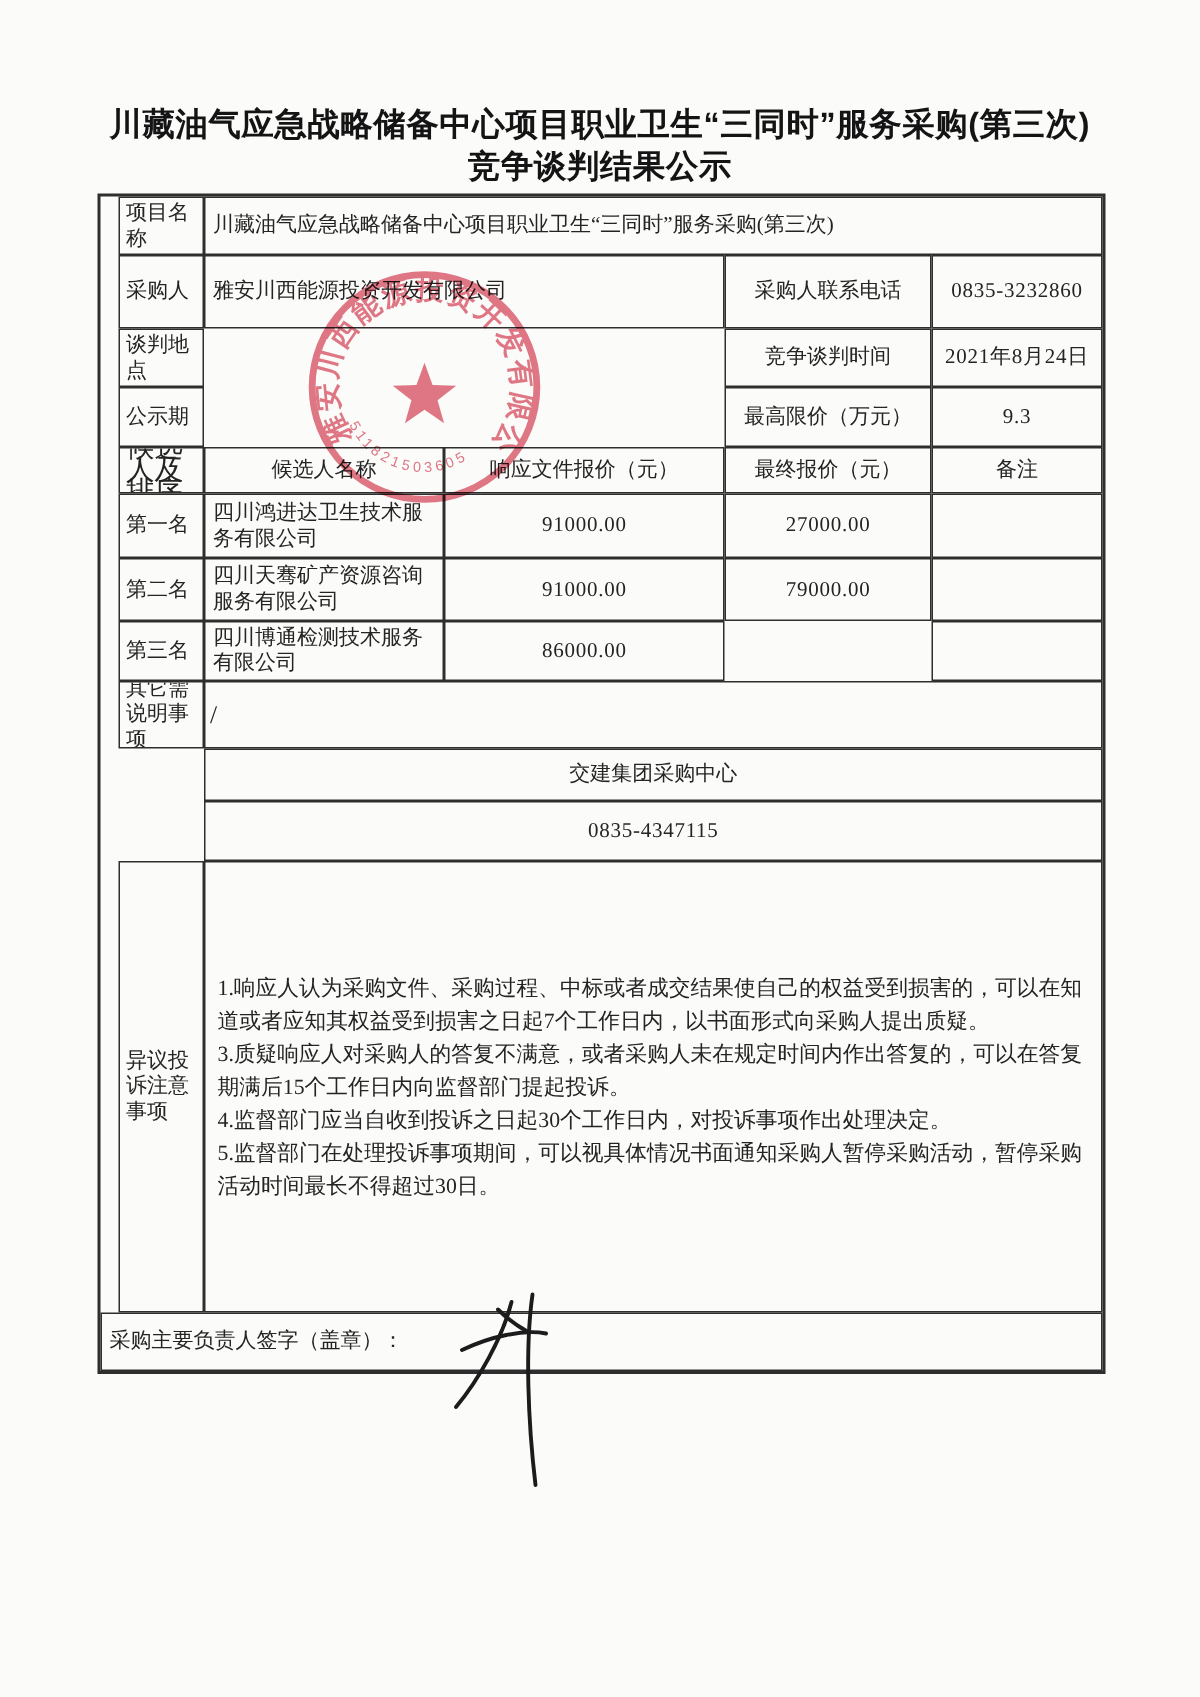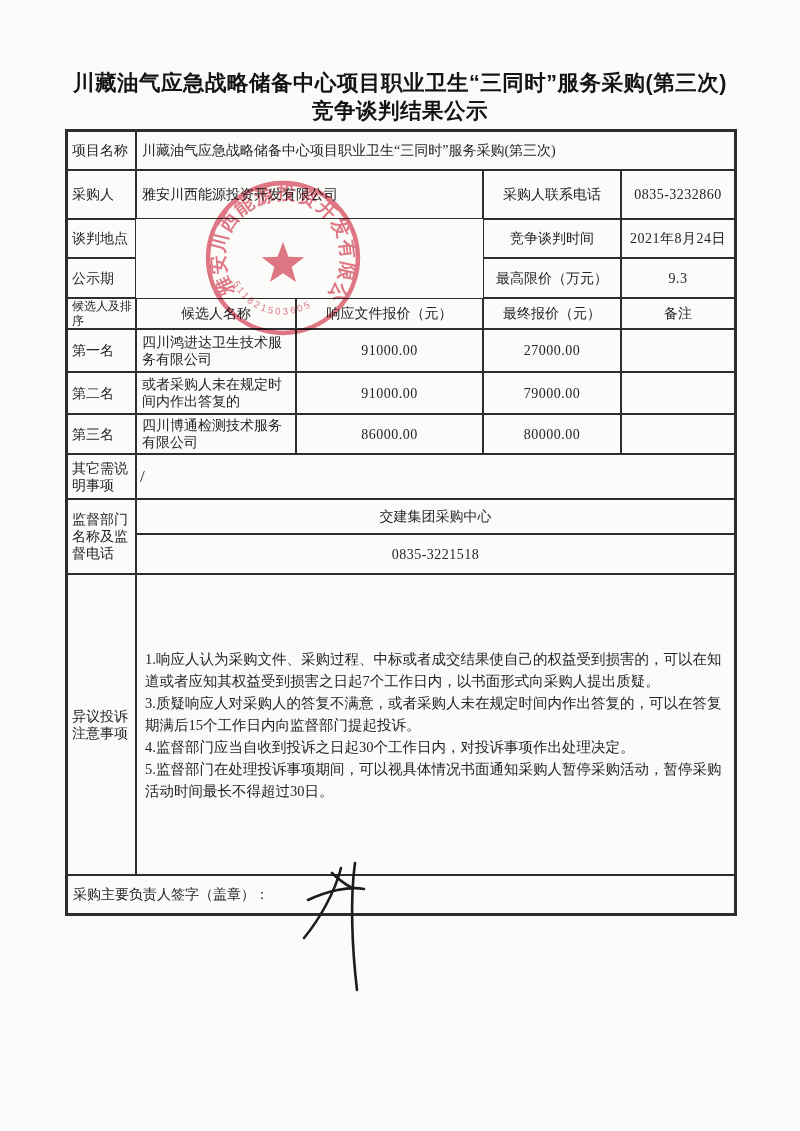--- a/index.html
+++ b/index.html
@@ -32,25 +32,25 @@
   }
   .cell{
     border:1px solid #2e2e2e;
     box-sizing:border-box;
     display:flex;align-items:center;
     padding:2px 5px;
     line-height:17px;
     overflow:hidden;
     color:#242424;
   }
-  .lbl{justify-content:flex-start;text-align:left;padding-left:4px;padding-right:2px;}
+  .lbl{justify-content:flex-start;text-align:left;padding-left:4px;padding-right:2px;margin-left:12px;}
   .left{justify-content:flex-start;text-align:left;}
   .ctr{justify-content:center;text-align:left;}
   .hdr{justify-content:center;text-align:right;}
-  .hdr-rank{font-size:12px;line-height:15px;padding-left:4px;}
+  .hdr-rank{font-size:19px;line-height:15px;padding-left:4px;}
   .num{font-family:"Liberation Serif", serif;letter-spacing:.5px;}
   .objection-content{
     flex-direction:column;align-items:flex-start;justify-content:center;
     padding:8px 10px 8px 8px;line-height:22px;font-size:14.5px;
   }
   .objection-content div{margin:0;}
   .slash-cell{font-size:17px;align-items:center;padding-left:3px;}
   .sign-cell{padding-left:5px;font-family:Liberation Serif, serif;}
   
   .stamp{
@@ -97,37 +97,35 @@
     <div class="cell hdr" style="grid-row:5;grid-column:3">响应文件报价（元）</div>
     <div class="cell hdr" style="grid-row:5;grid-column:5">备注</div>
 
     <div class="cell lbl" style="grid-row:6;grid-column:1">第一名</div>
     <div class="cell left" style="grid-row:6;grid-column:2">四川鸿进达卫生技术服务有限公司</div>
     <div class="cell ctr num" style="grid-row:6;grid-column:3">91000.00</div>
     <div class="cell ctr num" style="grid-row:6;grid-column:4">27000.00</div>
     <div class="cell" style="grid-row:6;grid-column:5"></div>
 
     <div class="cell lbl" style="grid-row:7;grid-column:1">第二名</div>
-    <div class="cell left" style="grid-row:7;grid-column:2">或者采购人未在规定时间内作出答复的</div>
+    <div class="cell left" style="grid-row:7;grid-column:2">四川天骞矿产资源咨询服务有限公司</div>
     <div class="cell ctr num" style="grid-row:7;grid-column:3">91000.00</div>
     <div class="cell ctr num" style="grid-row:7;grid-column:4">79000.00</div>
     <div class="cell" style="grid-row:7;grid-column:5"></div>
 
     <div class="cell lbl" style="grid-row:8;grid-column:1">第三名</div>
     <div class="cell left" style="grid-row:8;grid-column:2">四川博通检测技术服务有限公司</div>
     <div class="cell ctr num" style="grid-row:8;grid-column:3">86000.00</div>
-    <div class="cell ctr num" style="grid-row:8;grid-column:4">80000.00</div>
     <div class="cell" style="grid-row:8;grid-column:5"></div>
 
     <div class="cell lbl" style="grid-row:9;grid-column:1">其它需说明事项</div>
     <div class="cell left slash-cell" style="grid-row:9;grid-column:2 / span 4">/</div>
 
-    <div class="cell lbl" style="grid-row:10 / span 2;grid-column:1">监督部门名称及监督电话</div>
     <div class="cell ctr" style="grid-row:10;grid-column:2 / span 4">交建集团采购中心</div>
-    <div class="cell ctr num" style="grid-row:11;grid-column:2 / span 4">0835-3221518</div>
+    <div class="cell ctr num" style="grid-row:11;grid-column:2 / span 4">0835-4347115</div>
 
     <div class="cell lbl" style="grid-row:12;grid-column:1">异议投诉注意事项</div>
     <div class="cell objection-content" style="grid-row:12;grid-column:2 / span 4">
       <div>1.响应人认为采购文件、采购过程、中标或者成交结果使自己的权益受到损害的，可以在知道或者应知其权益受到损害之日起7个工作日内，以书面形式向采购人提出质疑。</div>
       <div>3.质疑响应人对采购人的答复不满意，或者采购人未在规定时间内作出答复的，可以在答复期满后15个工作日内向监督部门提起投诉。</div>
       <div>4.监督部门应当自收到投诉之日起30个工作日内，对投诉事项作出处理决定。</div>
       <div>5.监督部门在处理投诉事项期间，可以视具体情况书面通知采购人暂停采购活动，暂停采购活动时间最长不得超过30日。</div>
     </div>
 
     <div class="cell left sign-cell" style="grid-row:13;grid-column:1 / span 5">采购主要负责人签字（盖章）：</div>

